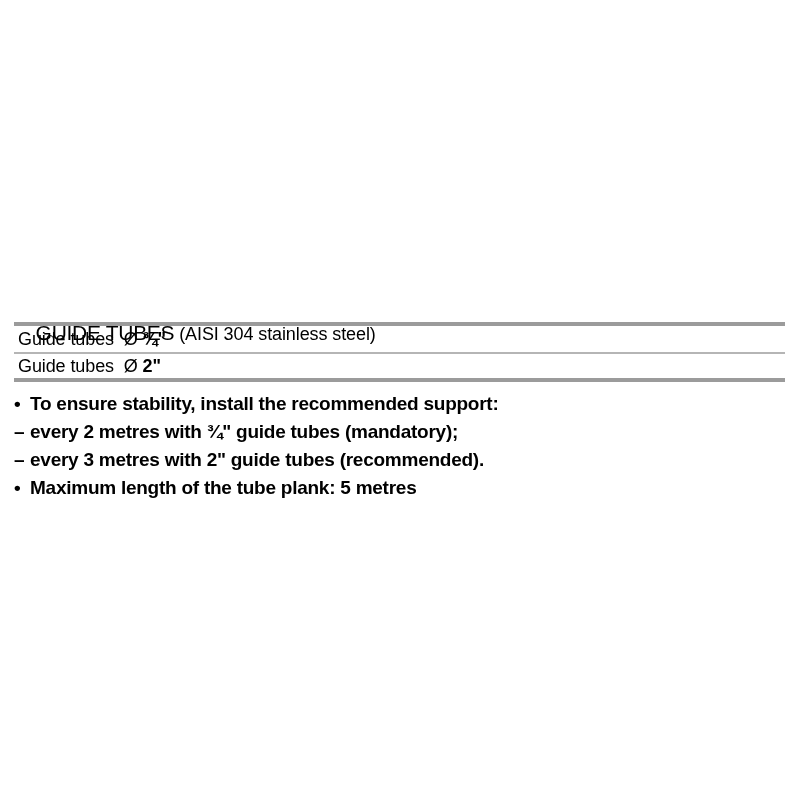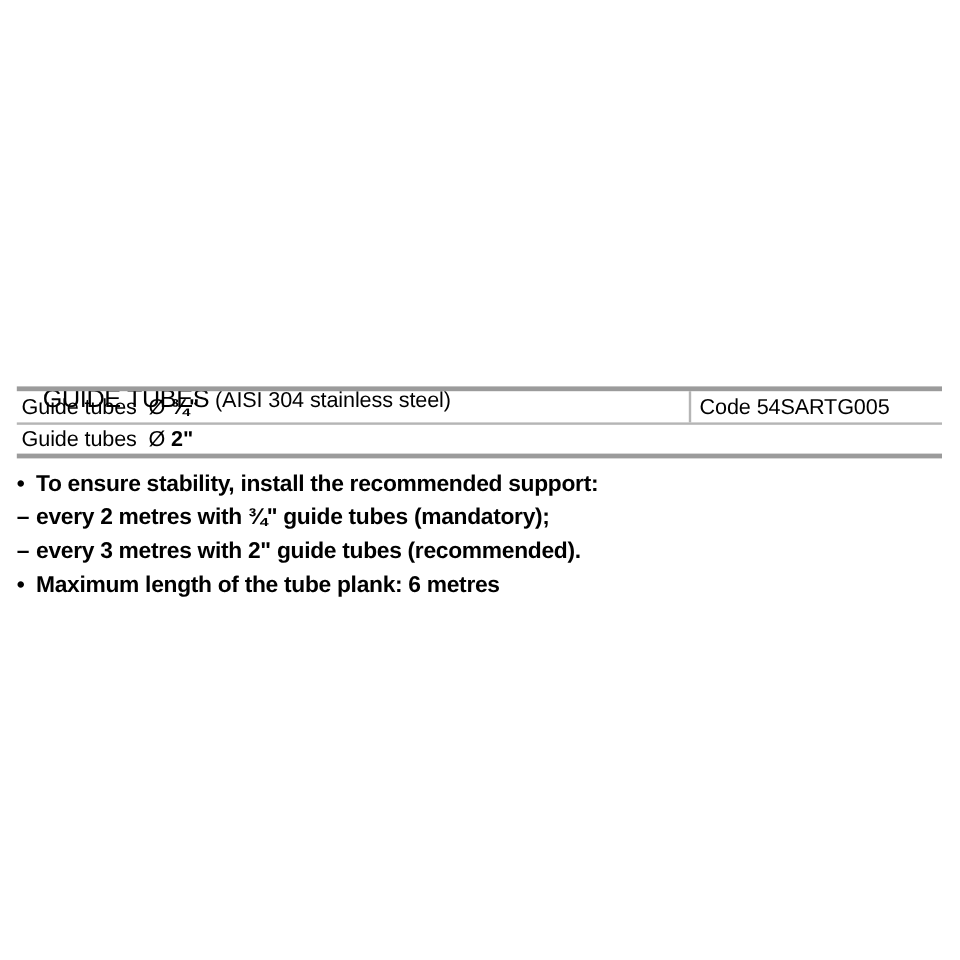--- a/index.html
+++ b/index.html
@@ -94,21 +94,20 @@
 
   <div class="section-title">
     <span class="title-main">GUIDE TUBES</span><span class="title-sub"> (AISI 304 stainless steel)</span>
   </div>
 
   <div class="spec-table">
     <div class="spec-row">
       <div class="cell-item">
         <span>Guide tubes  Ø </span><b>¾"</b>
       </div>
-      <div class="cell-code">Code 54SARTG005</div>
     </div>
     <div class="spec-row">
       <div class="cell-item">
         <span>Guide tubes  Ø </span><b>2"</b>
       </div>
     </div>
   </div>
 
   <div class="notes">
     <div class="note-line">
@@ -118,17 +117,17 @@
     <div class="note-line">
       <span class="note-marker">–</span>
       <span class="note-text">every 2 metres with ¾" guide tubes (mandatory);</span>
     </div>
     <div class="note-line">
       <span class="note-marker">–</span>
       <span class="note-text">every 3 metres with 2" guide tubes (recommended).</span>
     </div>
     <div class="note-line">
       <span class="note-marker">•</span>
-      <span class="note-text">Maximum length of the tube plank: 6 metres</span>
+      <span class="note-text">Maximum length of the tube plank: 5 metres</span>
     </div>
   </div>
 
 </div>
 
 </body></html>

